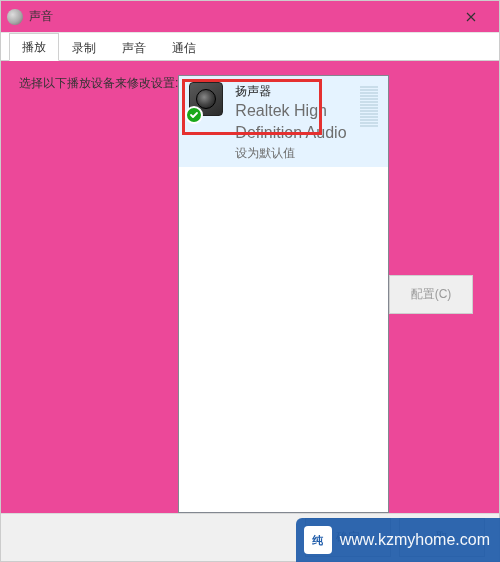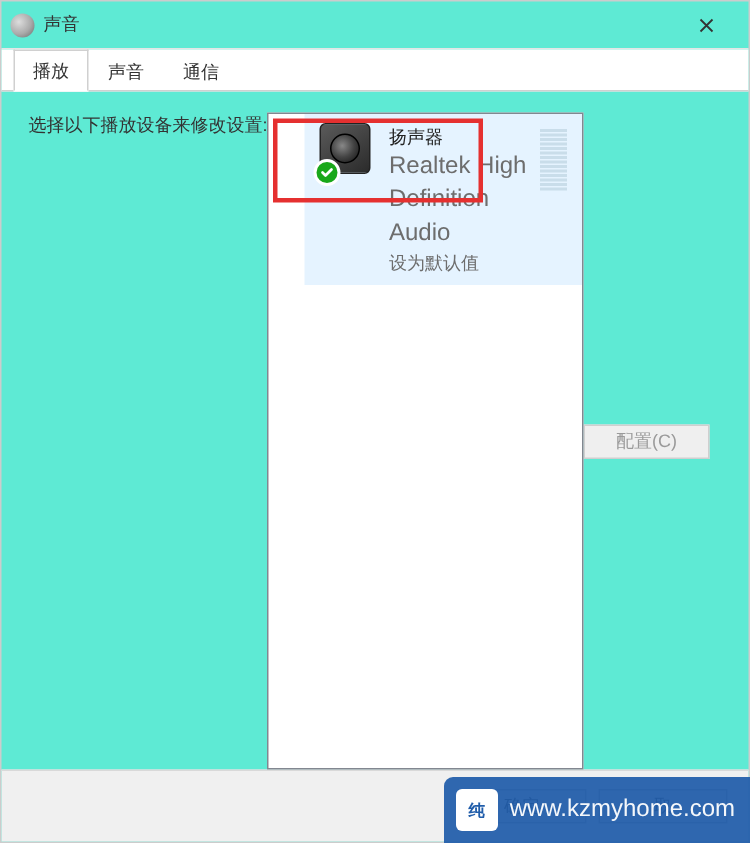--- a/index.html
+++ b/index.html
@@ -9,21 +9,21 @@
       background: #fff;
       width: 500px;
       height: 562px;
       overflow: hidden;
       position: relative;
     }
     .window {
       width: 500px;
       height: 562px;
       border: 1px solid #ccc;
-      background: #5eead4;
+      background: #ec4899;
       display: flex;
       flex-direction: column;
     }
     .titlebar {
       height: 32px;
       display: flex;
       align-items: center;
       padding: 0 6px;
       border-bottom: 1px solid #e5e5e5;
     }
@@ -86,21 +86,20 @@
       background: #fff;
       overflow: hidden;
       position: relative;
     }
     .device-item {
       display: flex;
       align-items: flex-start;
       padding: 6px 10px;
       background: #e5f3ff;
       position: relative;
-      margin-left: 24px;
     }
     .device-icon-wrap {
       position: relative;
       width: 36px; height: 40px;
       margin-right: 10px;
       flex-shrink: 0;
     }
     .speaker-icon {
       width: 34px; height: 34px;
       background: linear-gradient(145deg, #5a5a5a, #2b2b2b);
@@ -153,21 +152,21 @@
     }
     .button-row {
       display: flex;
       gap: 8px;
       padding: 10px 0 10px 0;
       align-items: center;
     }
     .button-row .spacer { flex: 1; }
     .btn {
       min-width: 84px;
-      height: 23px;
+      height: 39px;
       border: 1px solid #adadad;
       background: #e1e1e1;
       color: #333;
       font-size: 12px;
       display: inline-flex;
       align-items: center;
       justify-content: center;
       padding: 0 10px;
       font-family: inherit;
     }
@@ -219,20 +218,21 @@
     <div class="title">声音</div>
     <div class="win-btn">
       <svg viewBox="0 0 10 10">
           <path d="M1 1 L9 9 M9 1 L1 9" stroke="#333" stroke-width="1.2" fill="none"></path>
         </svg>
     </div>
   </div>
 
   <div class="tabstrip">
     <div class="tab active"><span>播放</span></div>
+    <div class="tab"><span>录制</span></div>
     <div class="tab"><span>声音</span></div>
     <div class="tab"><span>通信</span></div>
   </div>
 
   <div class="content">
     <div class="instruction">选择以下播放设备来修改设置:</div>
 
     <div class="device-list">
       <div class="device-item">
         <div class="device-icon-wrap">

